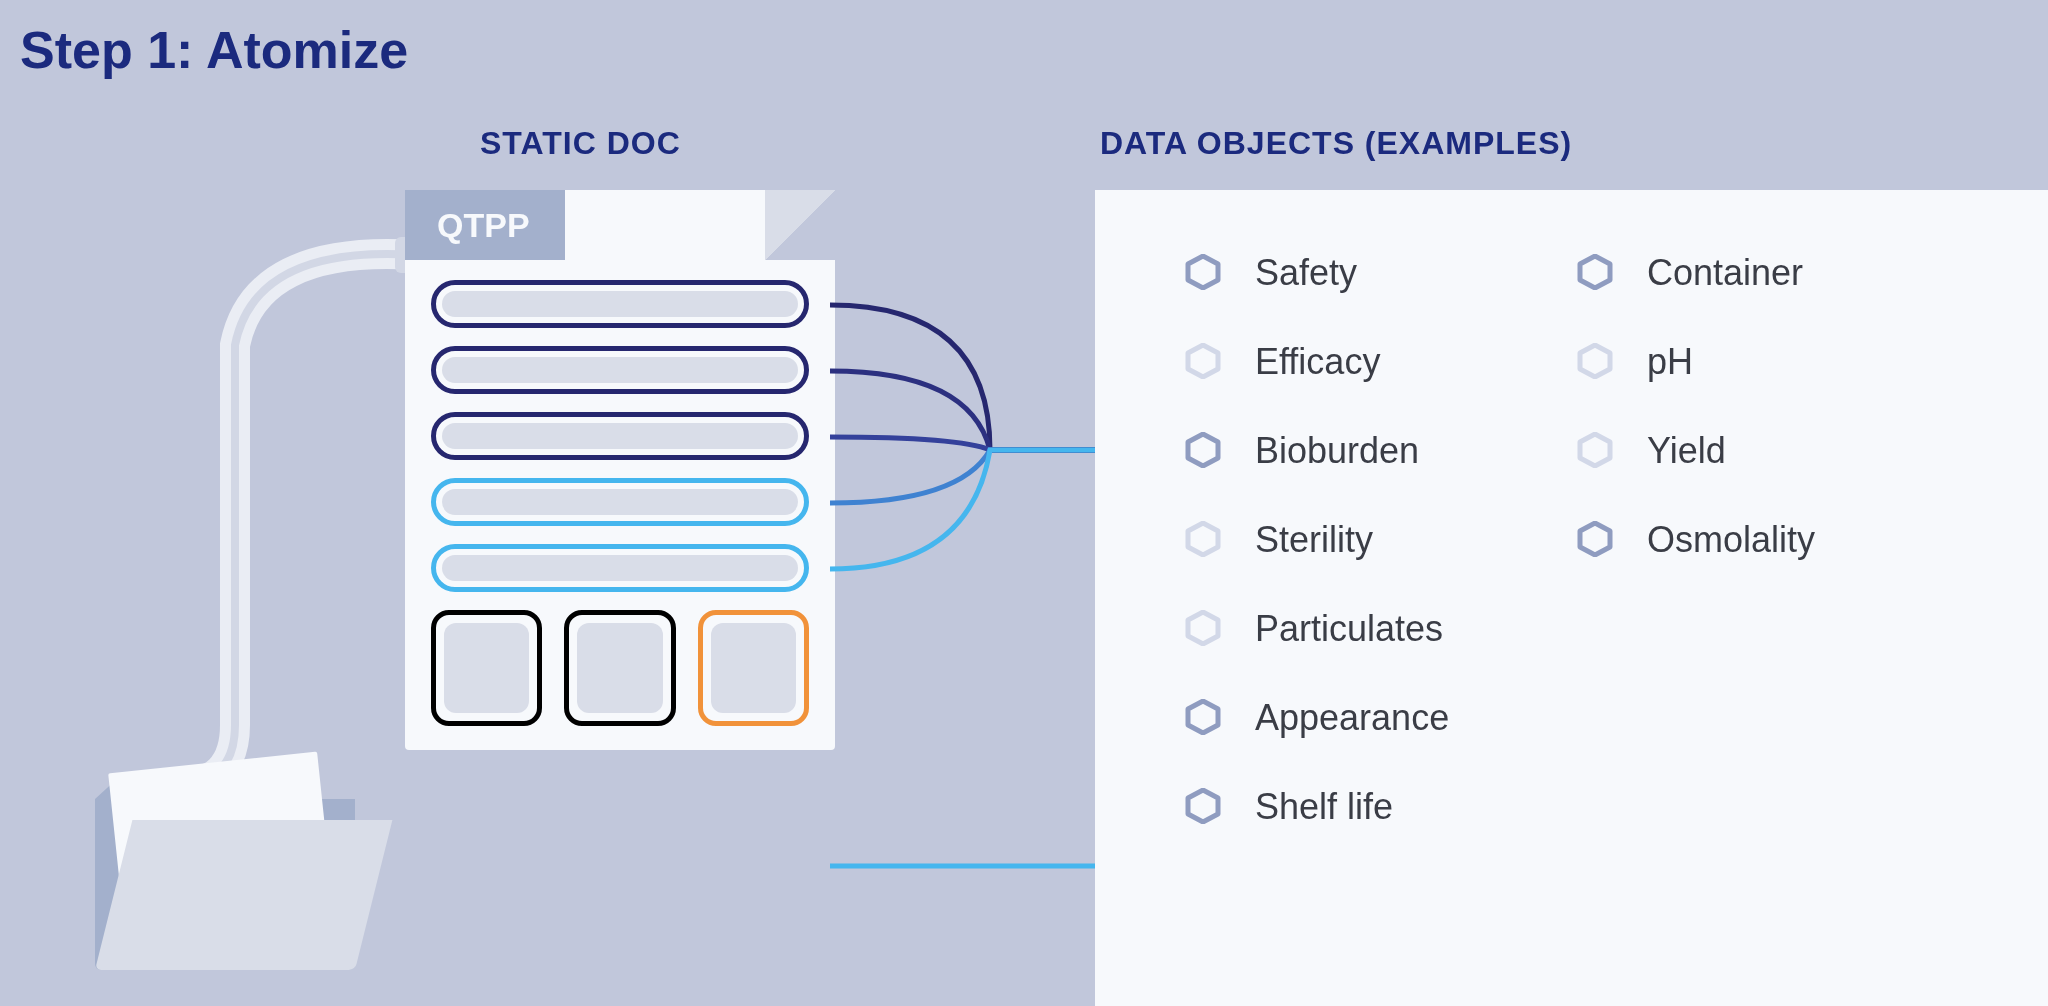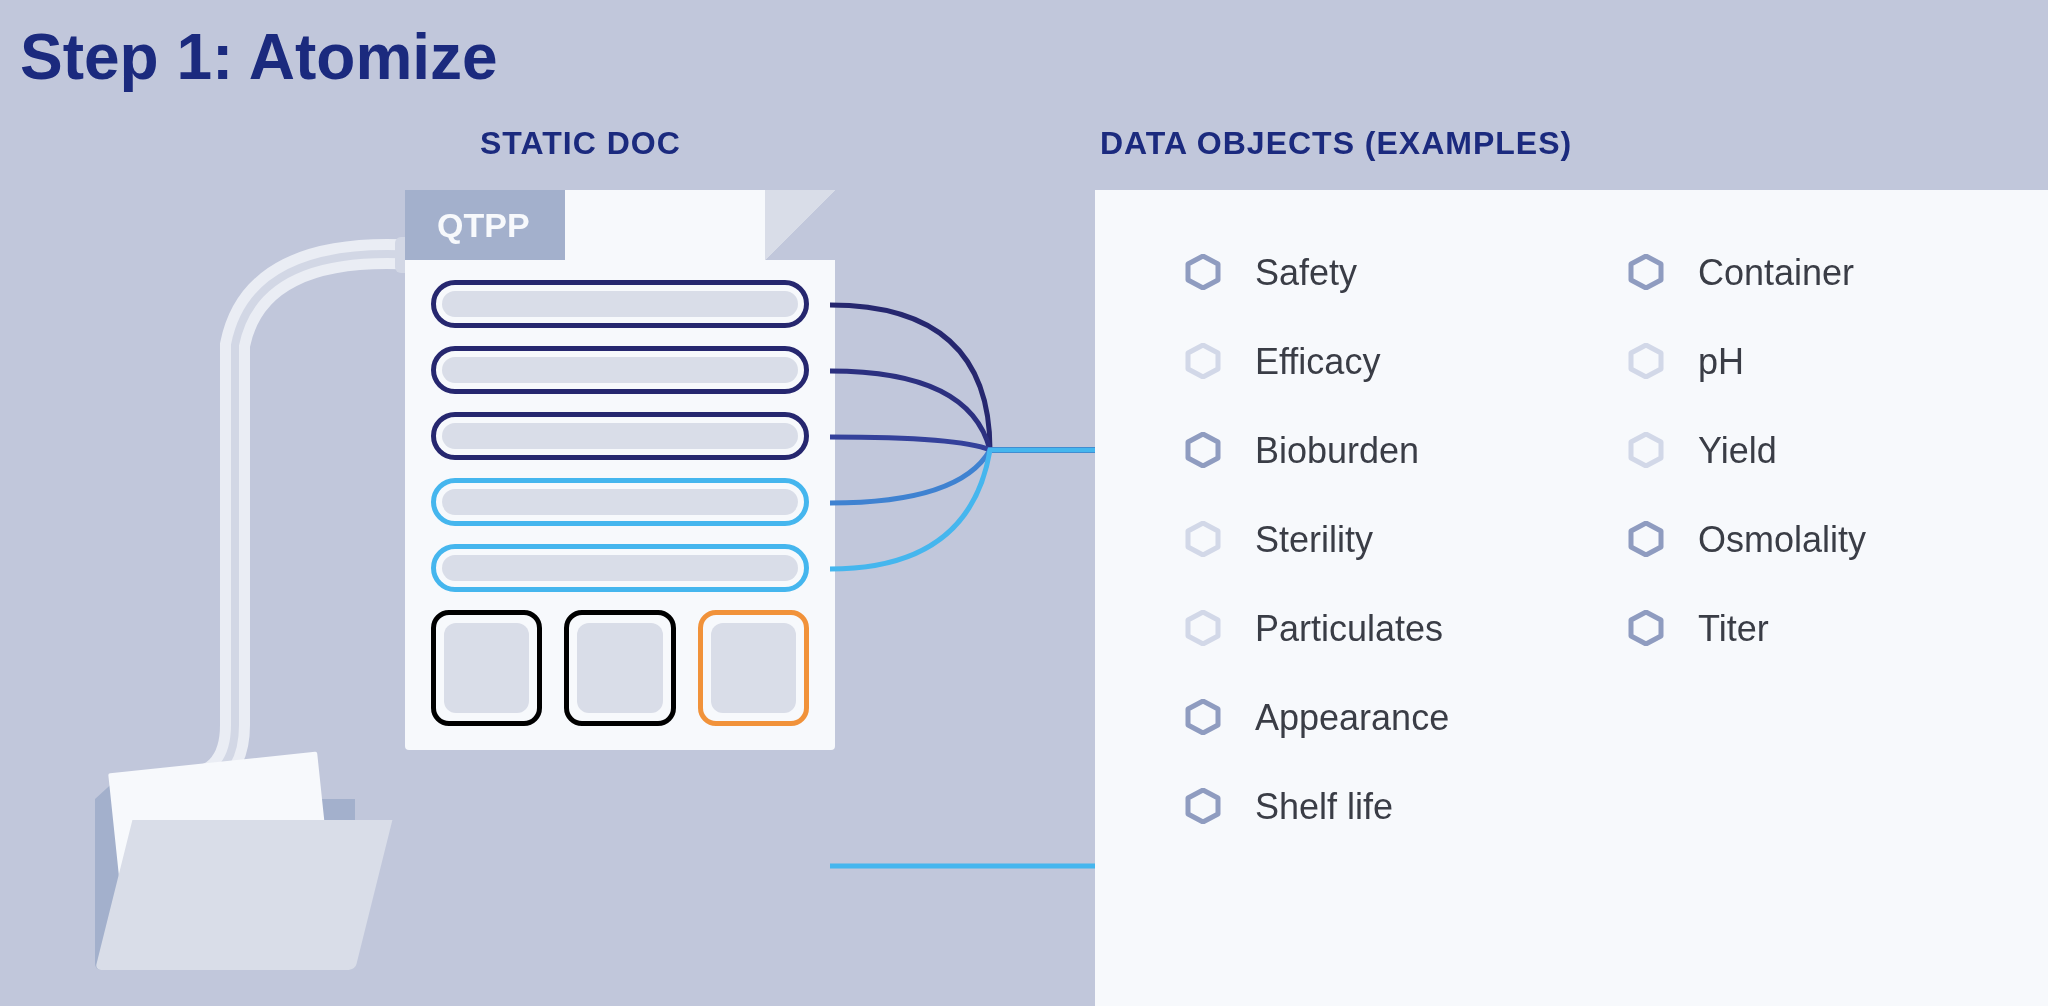--- a/index.html
+++ b/index.html
@@ -8,21 +8,21 @@
     height: 1006px;
     background: #c1c7db;
     font-family: 'Segoe UI', 'Helvetica Neue', Arial, sans-serif;
     position: relative;
     overflow: hidden;
   }
   .page-title {
     position: absolute;
     top: 20px;
     left: 20px;
-    font-size: 64px;
+    font-size: 52px;
     font-weight: 700;
     color: #1b2a7e;
   }
   .section-heading {
     position: absolute;
     top: 125px;
     font-size: 32px;
     font-weight: 700;
     color: #1b2a7e;
     letter-spacing: 1px;
@@ -150,21 +150,21 @@
     position: absolute;
     top: 190px;
     left: 1095px;
     right: 0;
     bottom: 0;
     background: #f7f9fc;
     padding: 60px 60px 40px 90px;
   }
   .panel-cols {
     display: flex;
-    gap: 113px;
+    gap: 62px;
   }
   .panel-col { flex: 0 0 330px; }
   .obj {
     display: flex;
     align-items: flex-start;
     gap: 34px;
     margin-bottom: 44px;
   }
   .hex {
     flex: none;
@@ -320,23 +320,15 @@
           <span class="obj-label">Yield</span>
         </div>
         <div class="obj">
           <span class="hex">
             <svg viewBox="0 0 36 36">
               <polygon points="18,2 33,10 33,26 18,34 3,26 3,10" fill="none" stroke="#8f9cc0" stroke-width="5" stroke-linejoin="round"></polygon>
             </svg>
           </span>
           <span class="obj-label">Osmolality</span>
         </div>
-        <div class="obj">
-          <span class="hex">
-            <svg viewBox="0 0 36 36">
-              <polygon points="18,2 33,10 33,26 18,34 3,26 3,10" fill="none" stroke="#8f9cc0" stroke-width="5" stroke-linejoin="round"></polygon>
-            </svg>
-          </span>
-          <span class="obj-label">Titer</span>
-        </div>
       </div>
   </div>
 </div>
 
 </body></html>

